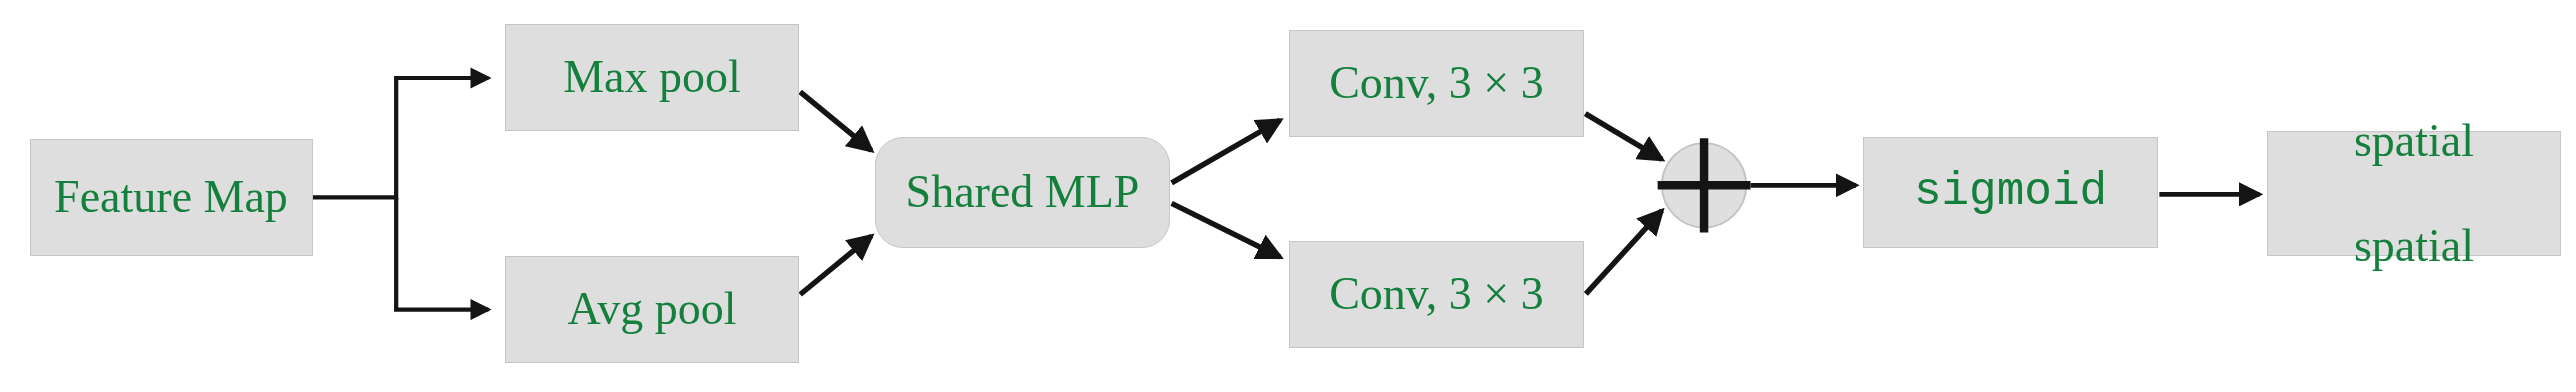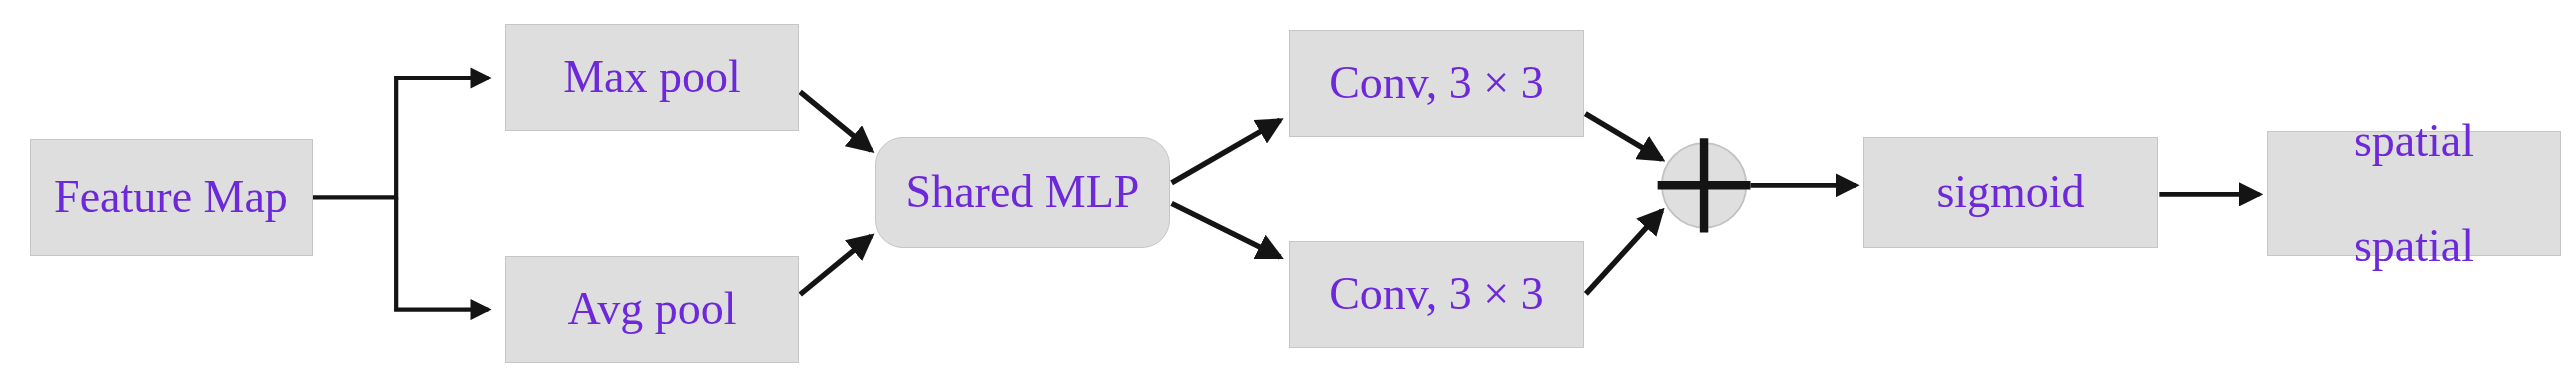--- a/index.html
+++ b/index.html
@@ -25,21 +25,21 @@
   .node {
     position: absolute;
     box-sizing: border-box;
     background: #dedede;
     border: 1.8px solid #c6c6c6;
     display: flex;
     flex-direction: column;
     align-items: center;
     justify-content: center;
     text-align: center;
-    color: #6d28d9;
+    color: #15803d;
     font-size: 46px;
     line-height: 1.22;
     white-space: nowrap;
   }
   .node span { display: block; }
 </style>
 </head>
 <body>
 
 <div class="stage">
@@ -91,21 +91,21 @@
   </div>
 
   <div class="node" style="left:1289px; top:30px; width:295px; height:107px;">
     <span>Conv, 3 × 3</span>
   </div>
 
   <div class="node" style="left:1289px; top:241px; width:295px; height:107px;">
     <span>Conv, 3 × 3</span>
   </div>
 
-  <div class="node" style="left:1863px; top:137px; width:295px; height:111px;">
+  <div class="node" style="left:1863px; top:137px; width:295px; height:111px;font-family:Liberation Mono, monospace;">
     <span>sigmoid</span>
   </div>
 
   <div class="node" style="left:2267px; top:131px; width:294px; height:125px;gap:48px;">
     <span>spatial</span>
     <span>spatial</span>
   </div>
 
 </div>
 

